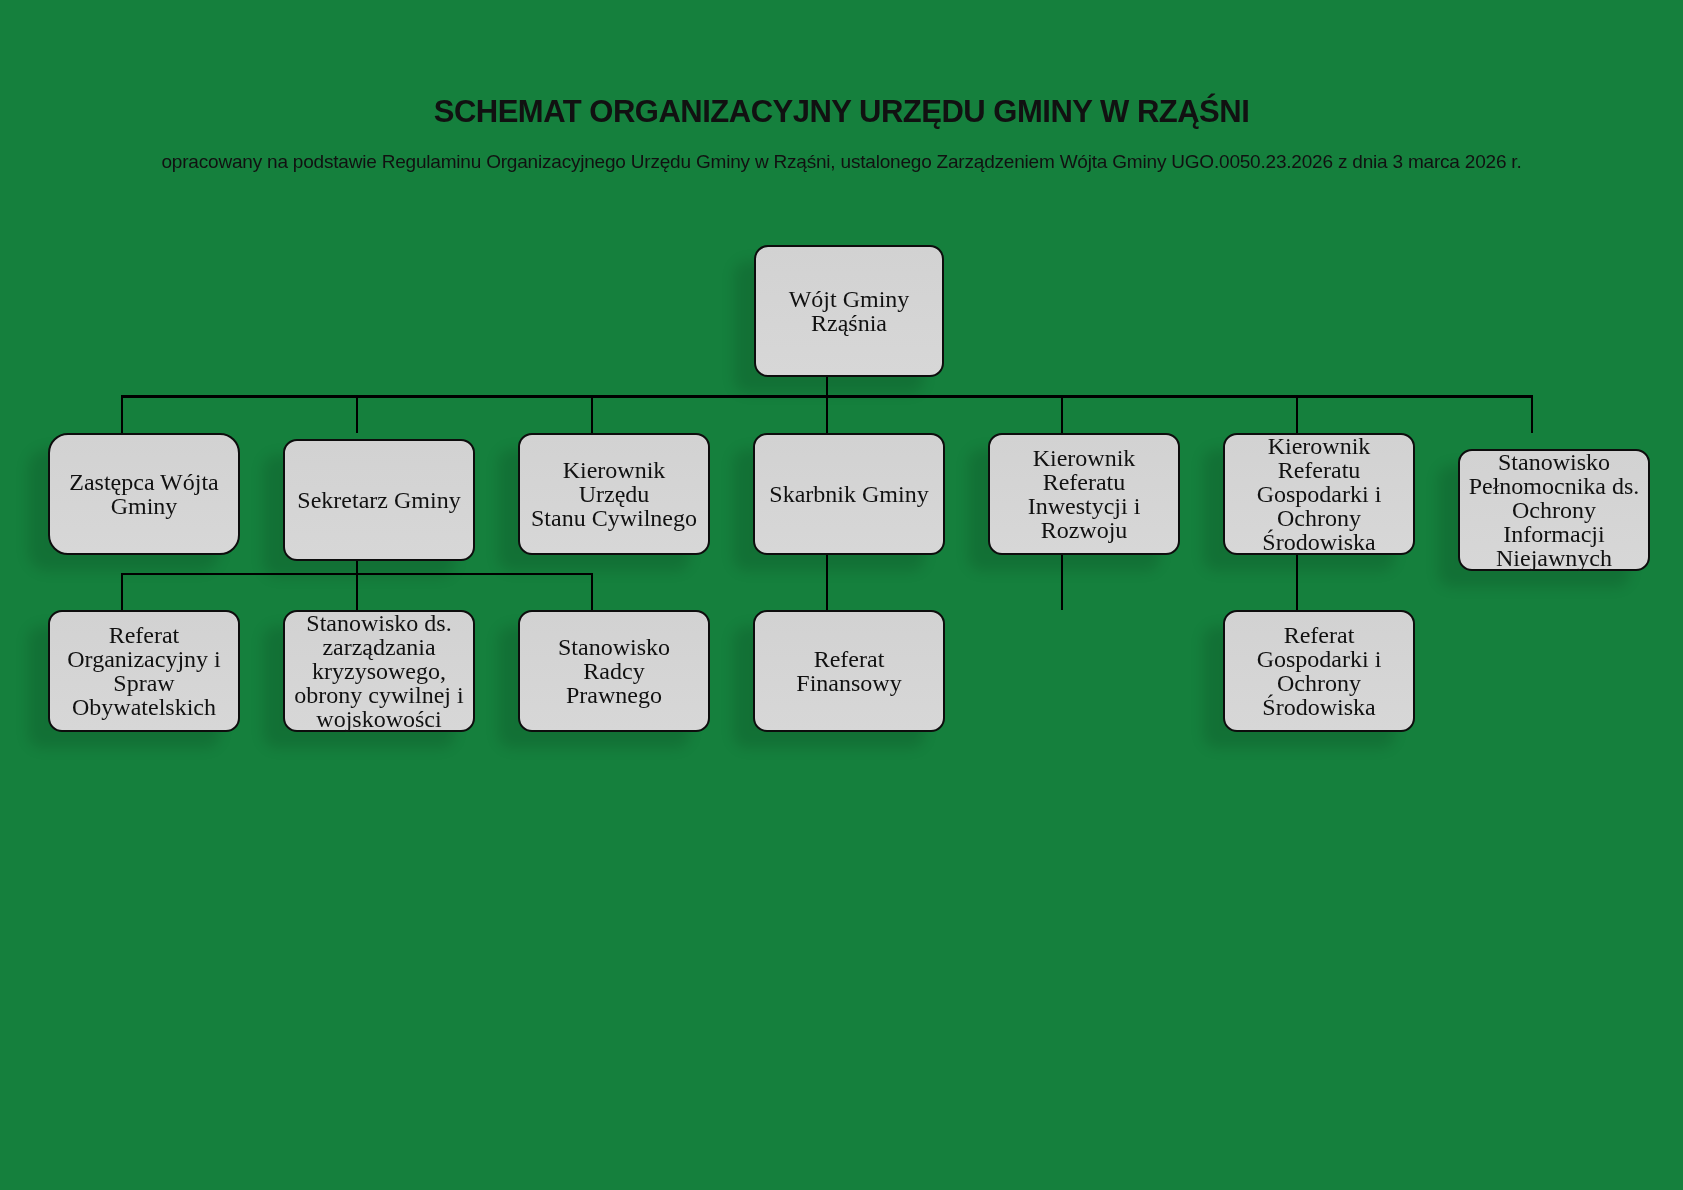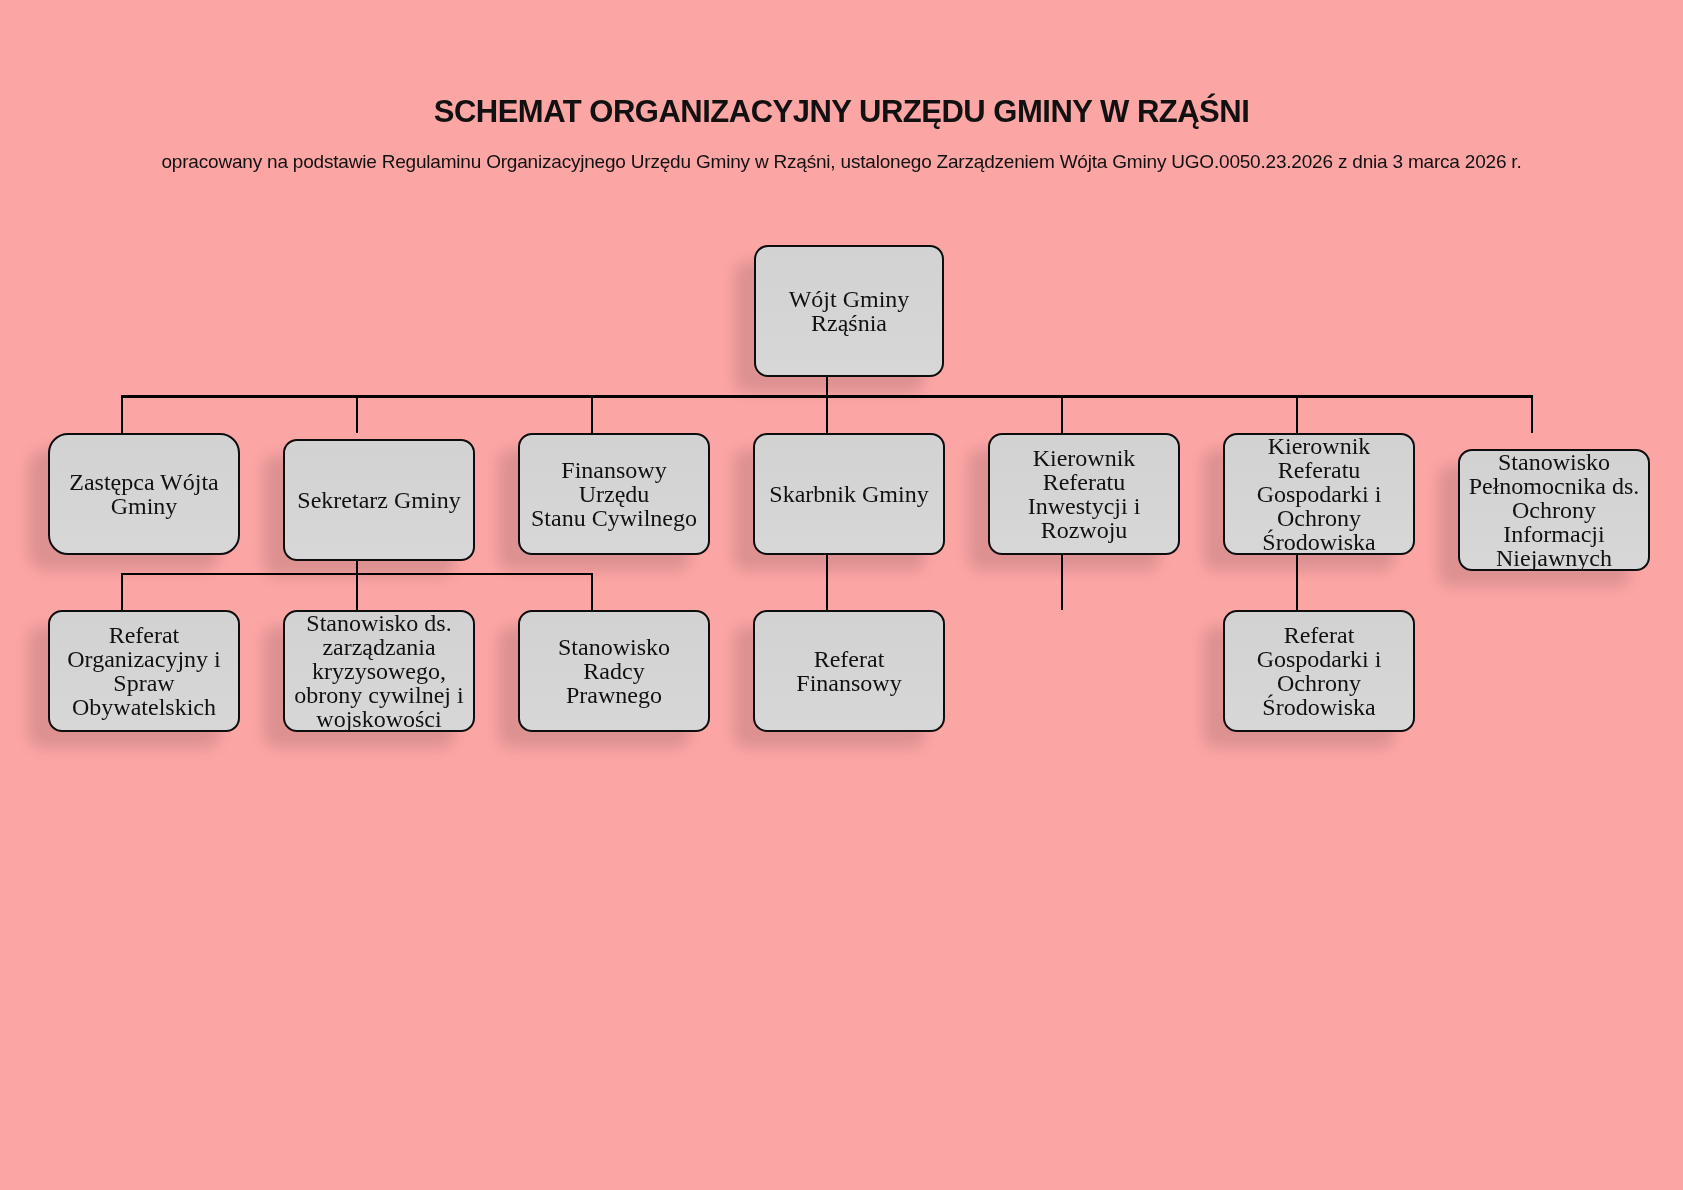--- a/index.html
+++ b/index.html
@@ -1,19 +1,19 @@
 <!DOCTYPE html>
 <html lang="pl"><head>
 <meta charset="utf-8">
 <style>
   html,body{margin:0;padding:0;background:#ffffff;}
   .page{
     position:relative;
     width:1683px;height:1190px;
-    background:#fca5a5;
+    background:#15803d;
     overflow:hidden;
     font-family:"Liberation Sans", sans-serif;
   }
   .title{
     position:absolute;top:94px;left:0;width:100%;
     text-align:center;
     font-size:31px;font-weight:700;letter-spacing:-0.5px;
     color:#111111;
   }
   .subtitle{
@@ -107,21 +107,21 @@
   </div>
 
   <div class="node r2-0">
     <span class="node-label">Zastępca Wójta
 Gminy</span>
   </div>
   <div class="node r2-1">
     <span class="node-label">Sekretarz Gminy</span>
   </div>
   <div class="node r2-2">
-    <span class="node-label">Finansowy Urzędu
+    <span class="node-label">Kierownik Urzędu
 Stanu Cywilnego</span>
   </div>
   <div class="node r2-3">
     <span class="node-label">Skarbnik Gminy</span>
   </div>
   <div class="node r2-4">
     <span class="node-label">Kierownik
 Referatu
 Inwestycji i
 Rozwoju</span>

